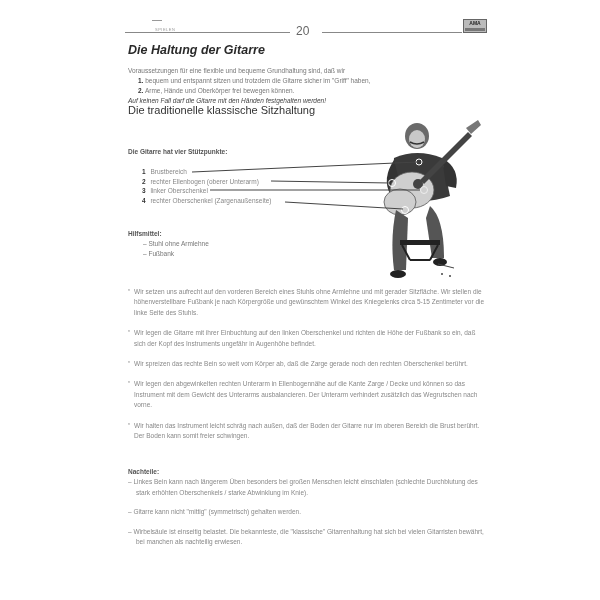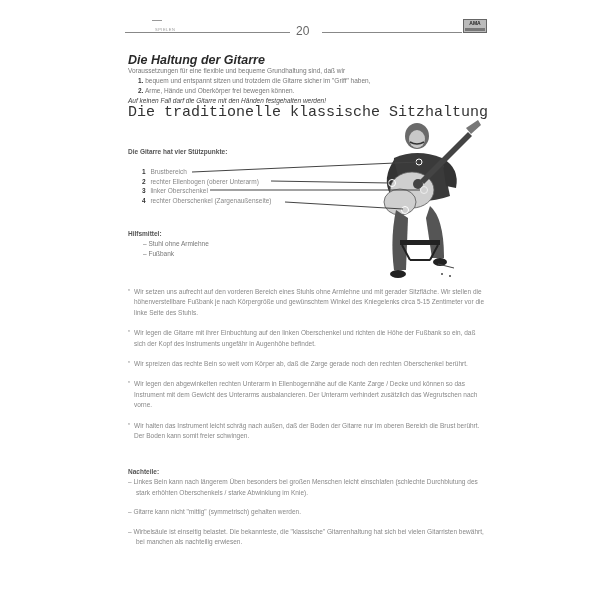--- a/index.html
+++ b/index.html
@@ -10,28 +10,28 @@
   
   .hdr-line-left { position:absolute; left:125px; top:32px; width:165px; height:1px; background:#888; }
   .hdr-line-right { position:absolute; left:322px; top:32px; width:140px; height:1px; background:#888; }
   .hdr-mark { position:absolute; left:152px; top:20px; width:10px; height:1px; background:#999; }
   .hdr-series { position:absolute; left:155px; top:27px; font-size:4px; color:#999; letter-spacing:0.5px; }
   .page-num { position:absolute; left:296px; top:24px; font-size:12px; color:#666; }
   .logo { position:absolute; left:463px; top:19px; width:22px; height:12px; border:1px solid #666;
           background:#bbb; font-size:5px; color:#222; text-align:center; line-height:7px; font-weight:bold; }
   .logo .bar { position:absolute; left:1px; bottom:1px; width:20px; height:3px; background:#777; }
 
-  .h1 { position:absolute; left:128px; top:43px; font-size:12.5px; font-weight:bold; font-style:italic; color:#2a2a2a;margin-top:10px; }
+  .h1 { position:absolute; left:128px; top:43px; font-size:12.5px; font-weight:bold; font-style:italic; color:#2a2a2a; }
 
   .intro { position:absolute; left:128px; top:66px; width:360px; font-size:6.5px; line-height:10px; color:#777; }
   .intro .li { padding-left:10px; }
   .intro .num { color:#333; font-weight:bold; }
   .intro .warn { font-style:italic; color:#444; }
 
-  .h2 { position:absolute; left:128px; top:104px; font-size:15px; color:#333;font-family:Liberation Mono, monospace; }
+  .h2 { position:absolute; left:128px; top:104px; font-size:11px; color:#333; }
   .sub { position:absolute; left:128px; top:148px; font-size:6.5px; font-weight:bold; color:#555; }
 
   .points { position:absolute; left:142px; top:167px; font-size:6.5px; line-height:9.6px; color:#888; }
   .points .num { color:#333; font-weight:bold; margin-right:3px; }
 
   .leader { position:absolute; left:0; top:0; width:600px; height:600px; pointer-events:none; }
 
   .photo { position:absolute; left:372px; top:118px; width:110px; height:168px; }
 
   .hilf { position:absolute; left:128px; top:229px; font-size:6.5px; line-height:10px; color:#777; }

